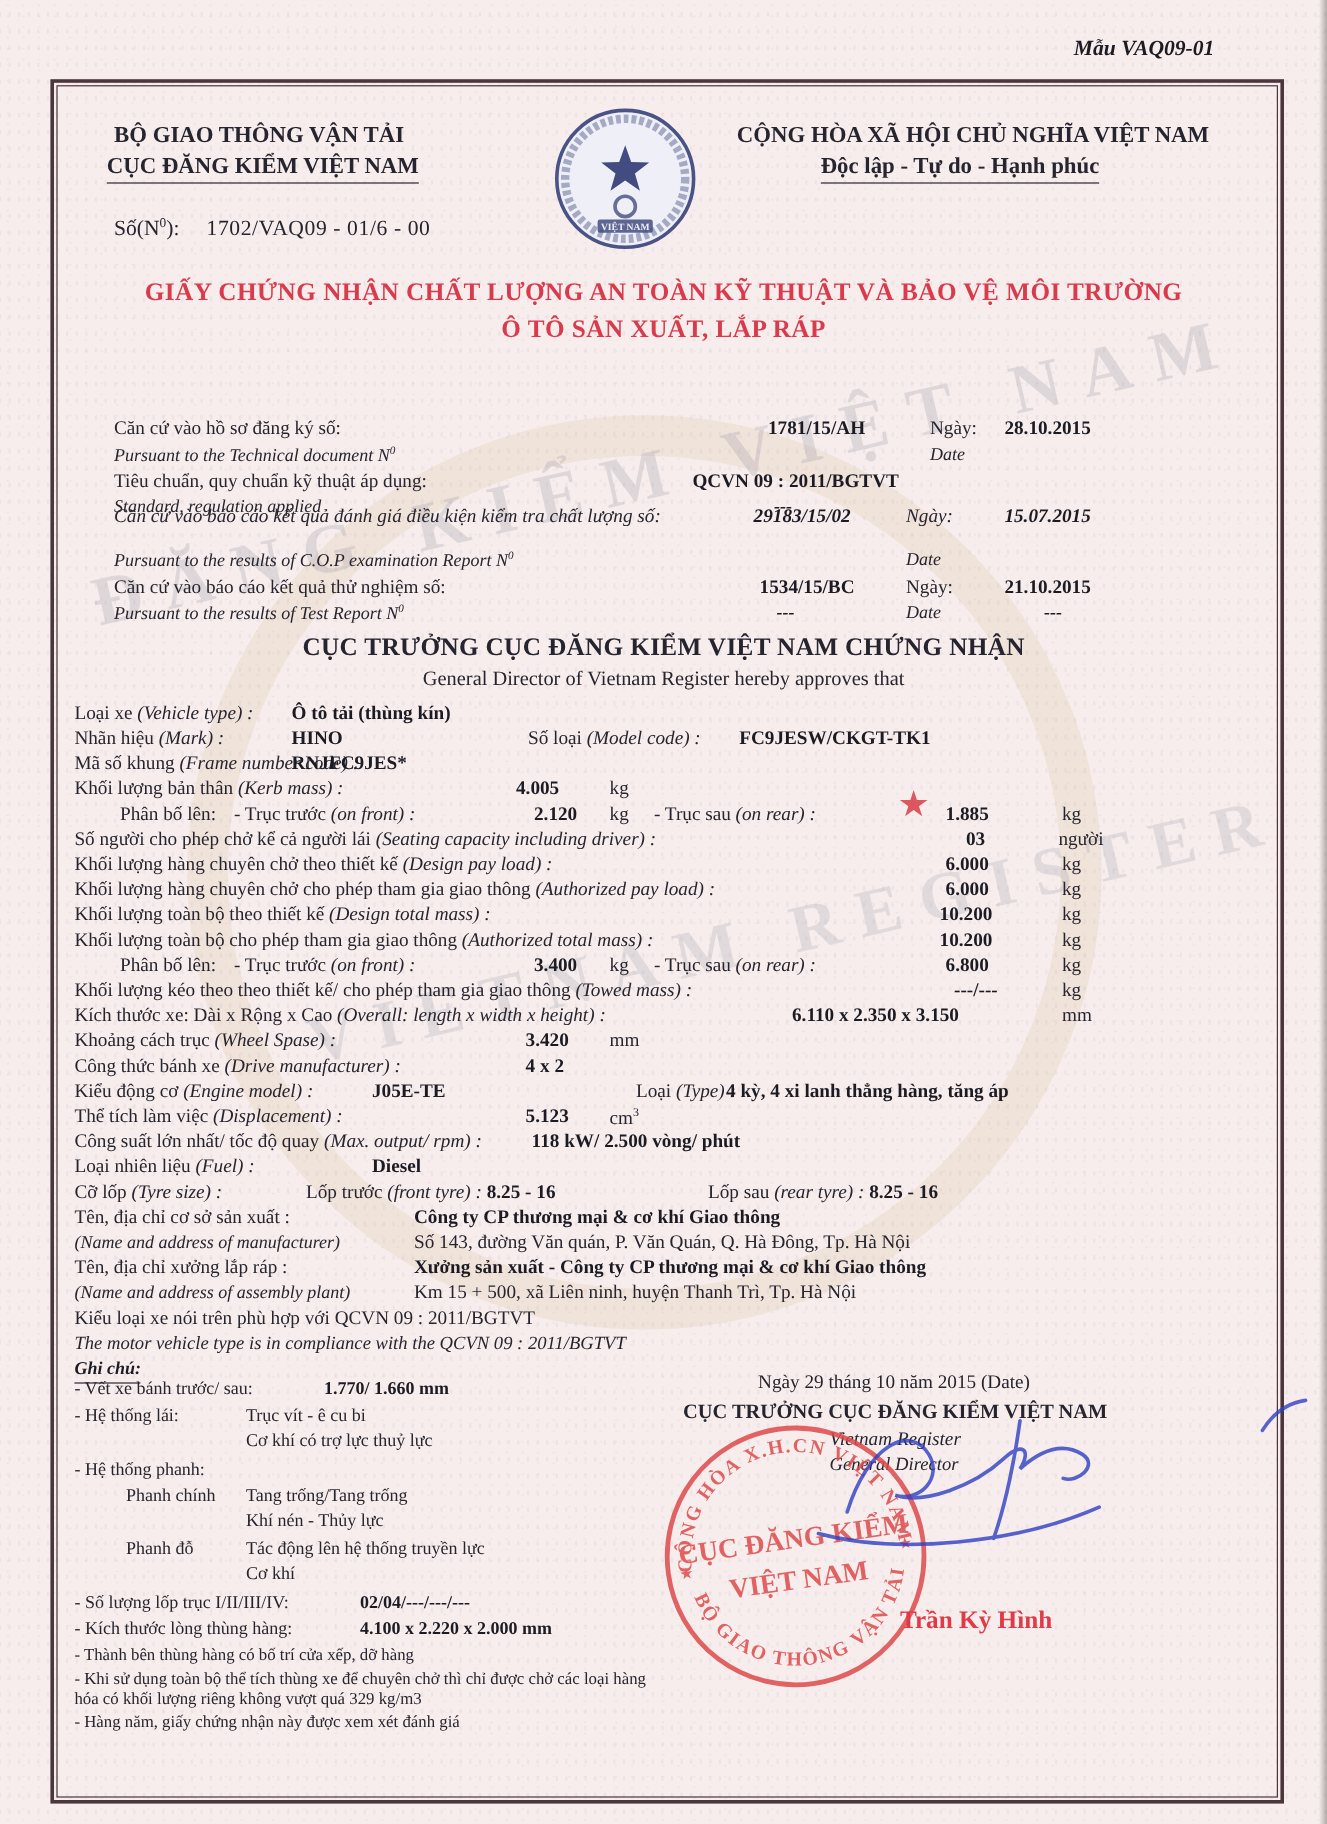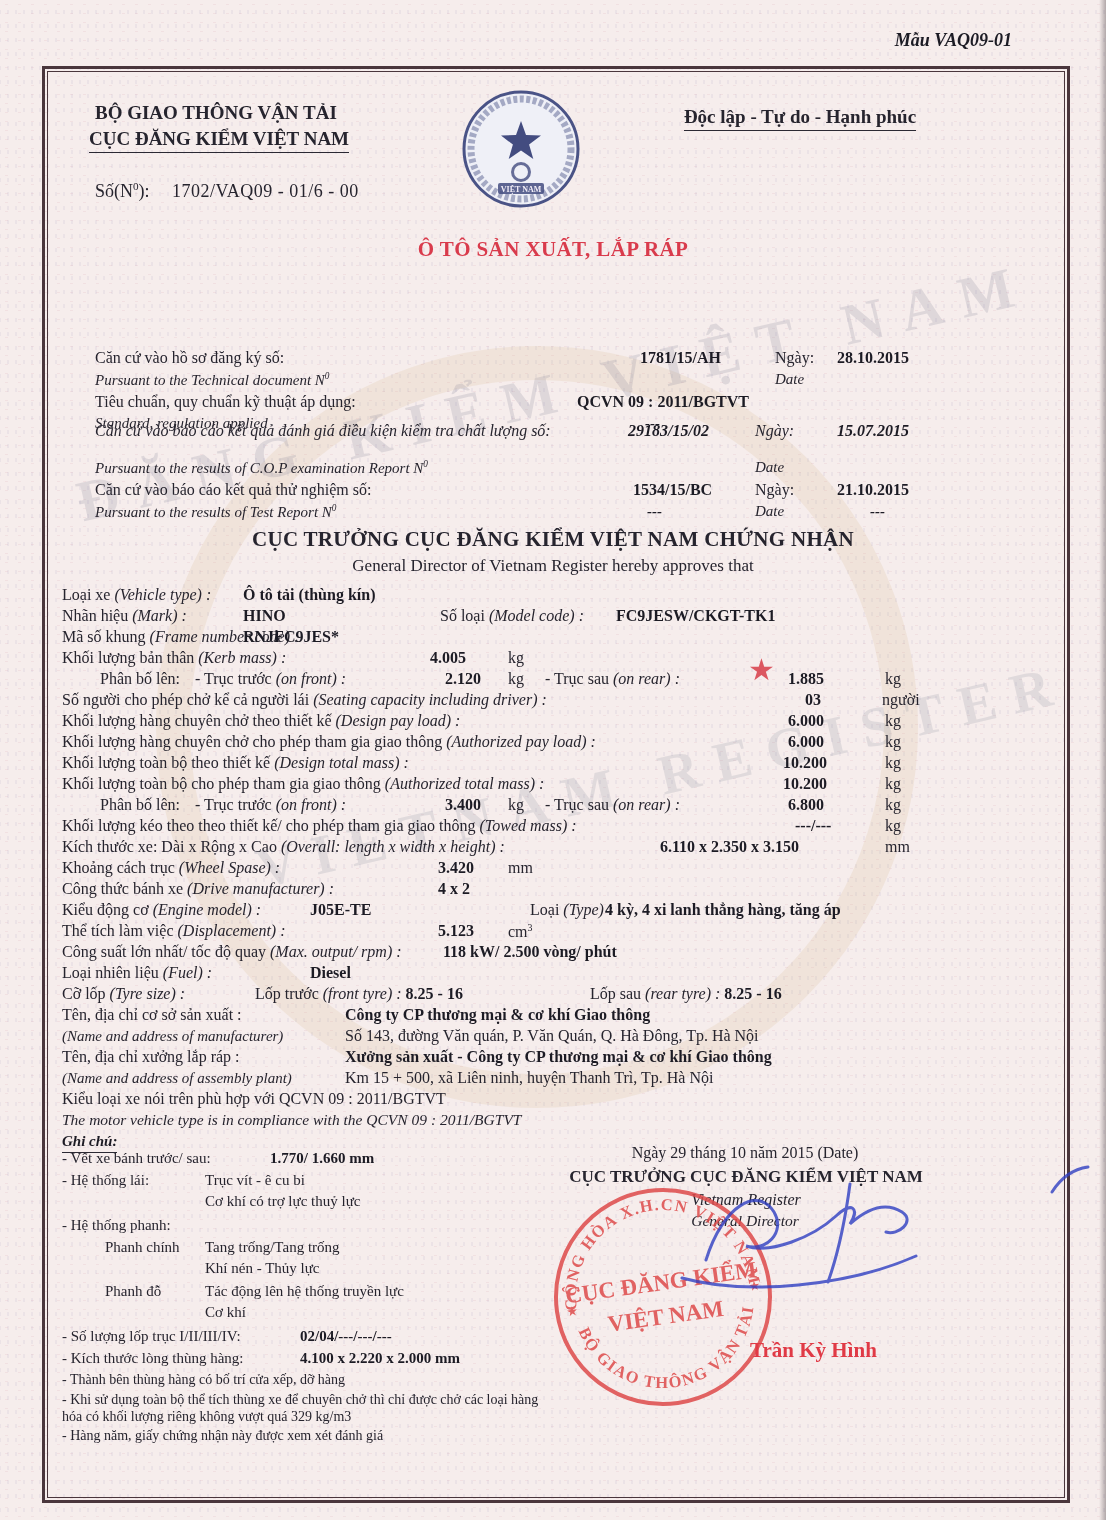--- a/index.html
+++ b/index.html
@@ -50,29 +50,31 @@
 <svg class="abs" style="left:460px;top:88px" width="122" height="122" viewBox="0 0 122 122">
   <circle cx="61" cy="61" r="57" fill="#eff0f7" stroke="#4a5386" stroke-width="3"></circle>
   <circle cx="61" cy="61" r="50" fill="none" stroke="#4a5386" stroke-width="7" opacity="0.45" stroke-dasharray="4 2.5"></circle>
   <polygon points="61,33 66,47.1 81,47.5 69.1,56.6 73.3,71 61,62.5 48.7,71 52.9,56.6 41,47.5 56,47.1" fill="#434c80"></polygon>
   <circle cx="61" cy="84" r="8.5" fill="none" stroke="#434c80" stroke-width="3" opacity=".8"></circle>
   <rect x="38" y="95" width="46" height="11" rx="2" fill="#434c80" opacity=".85"></rect>
   <text x="61" y="104" text-anchor="middle" font-size="8" font-weight="bold" fill="#f2eef8">VIỆT NAM</text>
 </svg>
 
 <div class="abs c" style="left:614px;top:102px;width:372px;">
+  <div style="font-size:19px;font-weight:bold;">CỘNG HÒA XÃ HỘI CHỦ NGHĨA VIỆT NAM</div>
   <div style="margin-top:4px;"><span class="u" style="font-size:19px;font-weight:bold;">Độc lập - Tự do - Hạnh phúc</span></div>
 </div>
 
 <div class="abs" style="left:95px;top:180px;font-size:18px;">
   <span><span>Số(N</span><sup>0</sup><span>):</span></span>
   <span style="margin-left:18px;letter-spacing:.5px;">1702/VAQ09 - 01/6 - 00</span>
 </div>
 
 <div class="abs c red" style="left:52px;top:231px;width:1002px;">
+  <div style="font-size:21px;font-weight:bold;letter-spacing:.4px;">GIẤY CHỨNG NHẬN CHẤT LƯỢNG AN TOÀN KỸ THUẬT VÀ BẢO VỆ MÔI TRƯỜNG</div>
   <div style="font-size:21px;font-weight:bold;margin-top:6px;letter-spacing:.4px;">Ô TÔ SẢN XUẤT, LẮP RÁP</div>
 </div>
 
 <div class="row" style="left:95px;top:349px;">
   <span>Căn cứ vào hồ sơ đăng ký số:</span>
   <b class="pv" style="left:545px;">1781/15/AH</b>
   <span class="pv" style="left:680px;">Ngày:</span>
   <b class="pv" style="left:742px;">28.10.2015</b>
 </div>
 <div class="row refsub" style="left:95px;top:371px;">

